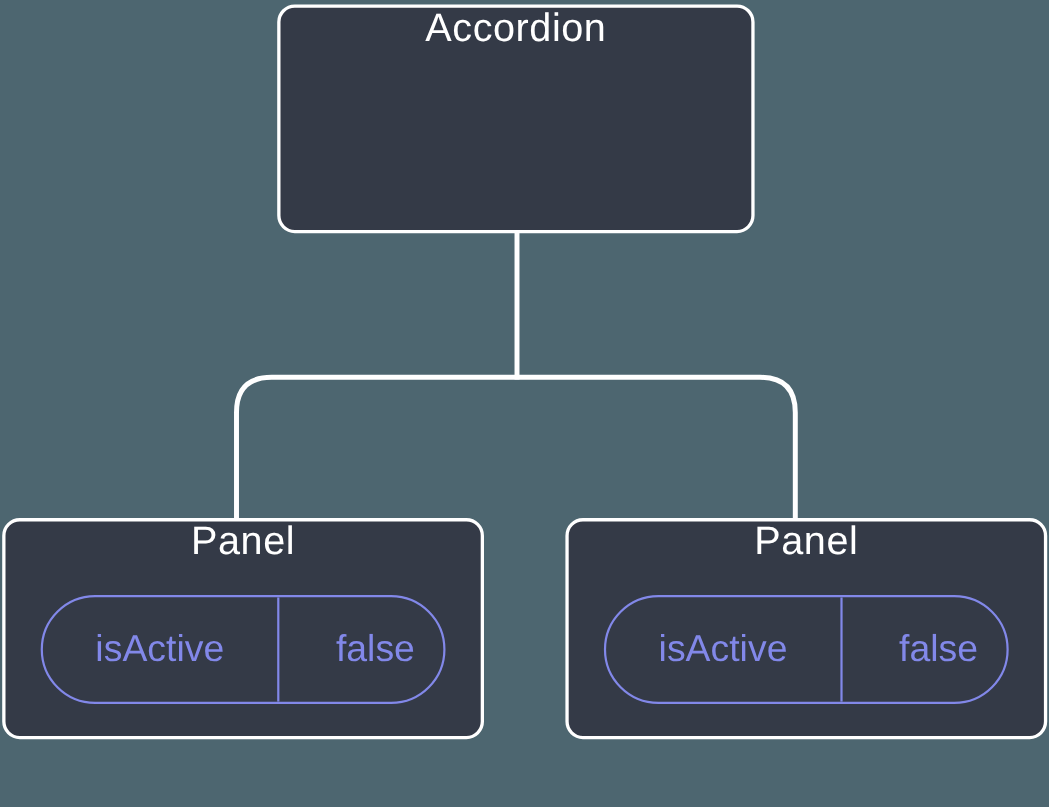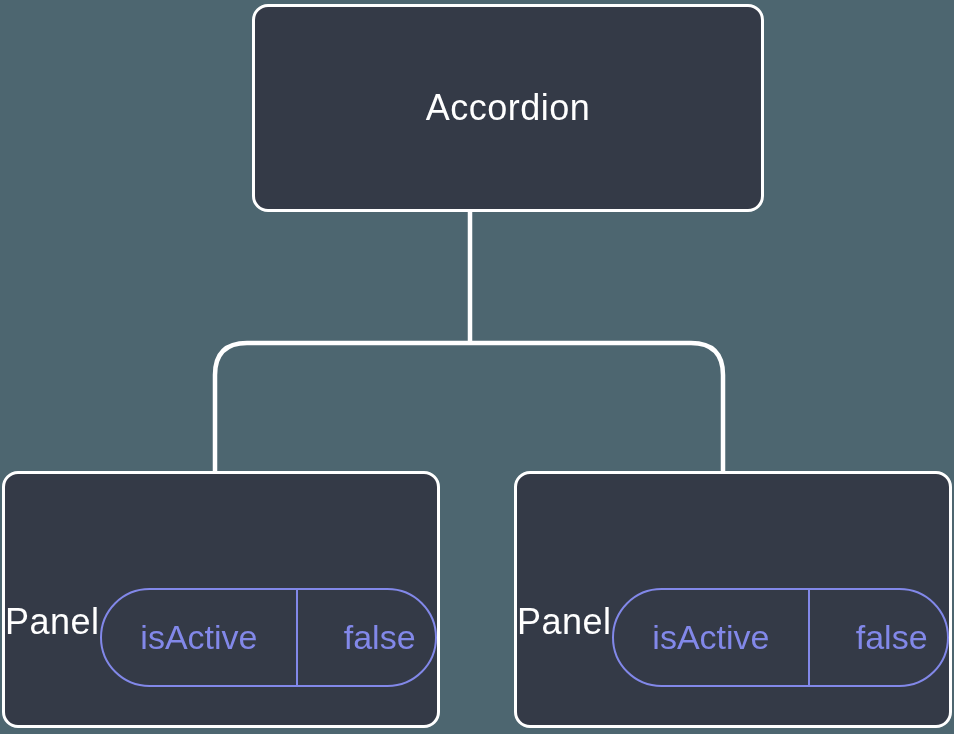--- a/index.html
+++ b/index.html
@@ -18,47 +18,46 @@
   .node {
     position: absolute;
     background: #343A47;
     border: 3.5px solid #FFFFFF;
     border-radius: 16px;
     box-sizing: border-box;
   }
   .node-root {
     left: 252px;
     top: 4px;
-    width: 512px;
+    width: 434px;
     height: 208px;
     display: flex;
-    align-items: center;
+    align-items: flex-start;
     justify-content: center;
   }
   .node-label {
     color: #FFFFFF;
     font-size: 36px;
     font-weight: 500;
     letter-spacing: 0.5px;
     line-height: 1;
   }
   .connectors {
     position: absolute;
     left: 0;
     top: 0;
     pointer-events: none;
   }
   .node-panel {
     top: 471px;
     width: 438px;
-    height: 257px;
+    height: 201px;
     display: flex;
-    flex-direction: row;
+    flex-direction: column;
     align-items: center;
-    padding-top: 44px;
   }
   .panel-left  { left: 2px; }
   .panel-right { left: 514px; }
   .state-pill {
     margin-top: 31px;
     width: 368px;
     height: 99px;
     border: 2.5px solid #8288E9;
     border-radius: 52px;
     box-sizing: border-box;

